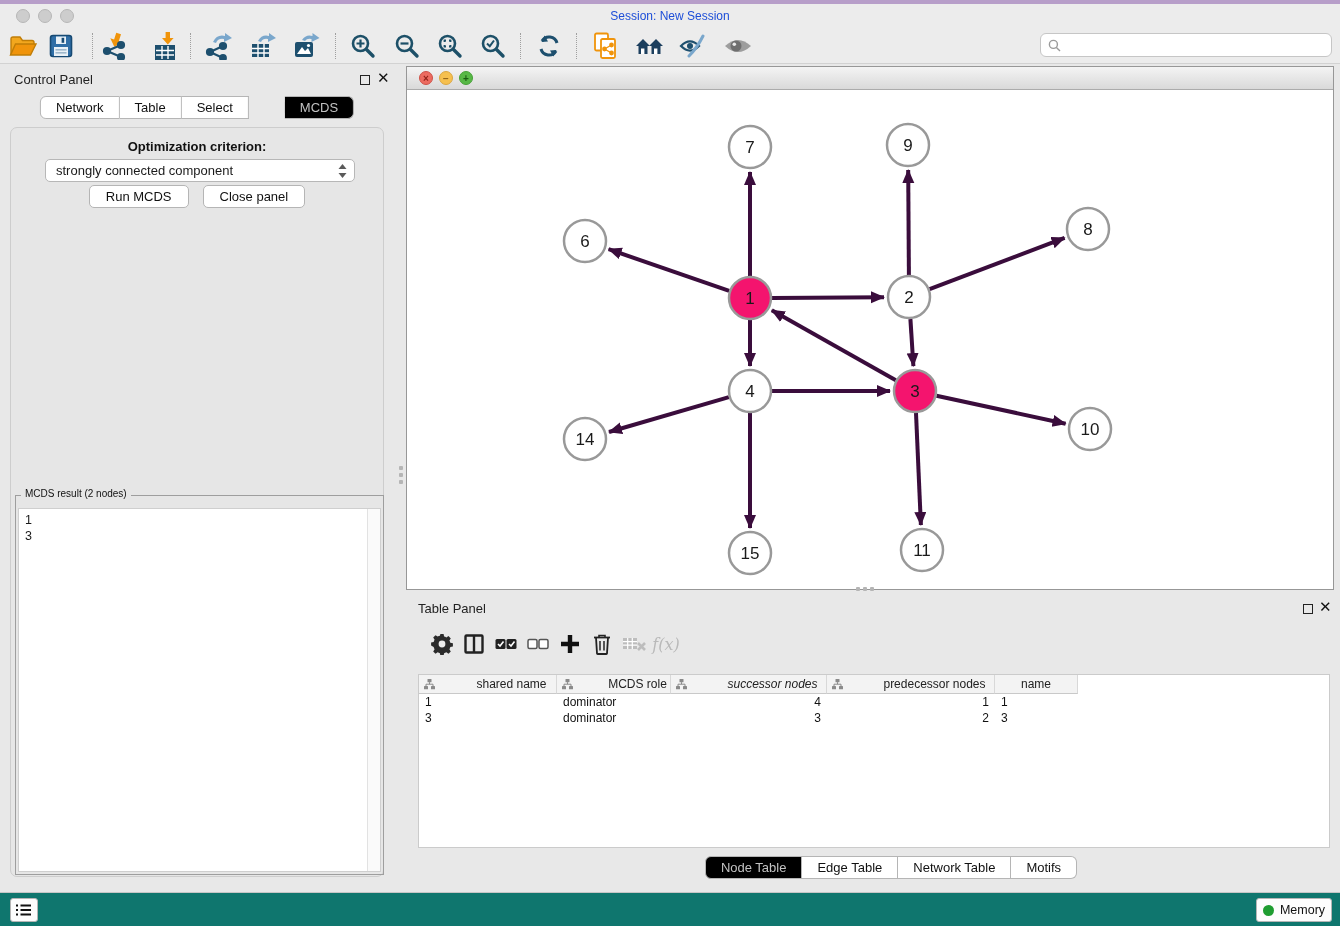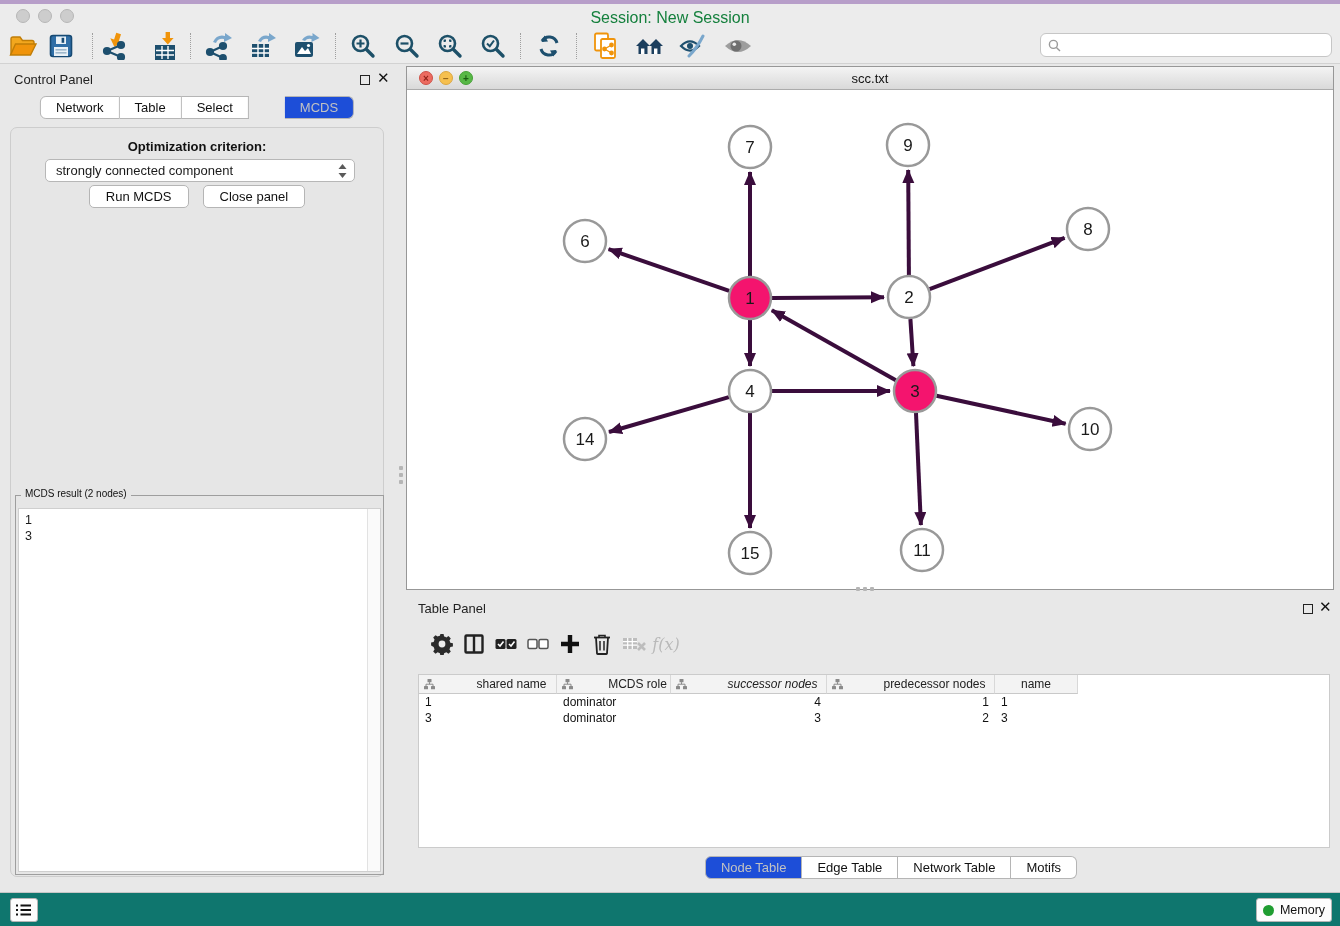--- a/index.html
+++ b/index.html
@@ -5,39 +5,39 @@
   * { margin:0; padding:0; box-sizing:border-box; }
   html,body { width:1340px; height:926px; }
   body { font-family:"Liberation Sans","DejaVu Sans",sans-serif; background:#e8e8e8; color:#1a1a1a; overflow:hidden; }
   .window { position:relative; width:1340px; height:926px; background:#e8e8e8; }
 
   
   .accent { position:absolute; left:0; top:0; width:1340px; height:4px; background:#b79ec9; }
   .titlebar { position:absolute; left:0; top:4px; width:1340px; height:24px; background:#ececec; }
   .tl-group { position:absolute; left:16px; top:5px; display:flex; gap:8px; }
   .tl { width:14px; height:14px; border-radius:50%; background:#cdcdcd; border:1px solid #b7b7b7; }
-  .win-title { position:absolute; left:0; right:0; top:5px; text-align:center; font-size:16px; color:#15803d; }
+  .win-title { position:absolute; left:0; right:0; top:5px; text-align:center; font-size:12px; color:#1d4ed8; }
 
   
   .toolbar { position:absolute; left:0; top:28px; width:1340px; height:36px; background:#ececec; border-bottom:1px solid #d2d2d2; }
   .tbtn { position:absolute; top:2px; width:34px; height:32px; display:flex; align-items:center; justify-content:center; cursor:default; }
   .tsep { position:absolute; top:5px; width:0; height:26px; border-left:1px dotted #9f9f9f; }
   .searchbox { position:absolute; left:1040px; top:5px; width:292px; height:24px; background:#fff; border:1px solid #c6c6c6; border-radius:6px; display:flex; align-items:center; padding-left:7px; gap:5px; }
   .searchbox input { border:none; outline:none; flex:1; font-size:12px; background:transparent; height:18px; }
 
   
   .cpanel { position:absolute; left:0; top:66px; width:394px; height:814px; }
   .panel-head { position:absolute; left:14px; top:6px; font-size:13px; color:#222; }
   .float-ic { position:absolute; width:10px; height:10px; border:1.6px solid #222; top:9px; }
   .close-ic { position:absolute; top:3px; font-size:15px; font-weight:bold; color:#111; line-height:18px; }
   .seg-wrap { position:absolute; display:flex; }
   .seg { height:23px; padding:0 15px; display:flex; align-items:center; font-size:13px; background:#fff; border:1px solid #b5b5b5; border-left:none; color:#111; }
   .seg:first-child { border-left:1px solid #b5b5b5; border-radius:6px 0 0 6px; }
   .seg:last-child { border-radius:0 6px 6px 0; }
-  .seg.active { background:#1d4ed8; color:#c2c2c2;margin-left:36px; }
+  .seg.active { background:#000000; color:#c2c2c2;margin-left:36px; }
   .cp-content { position:absolute; left:10px; top:61px; width:374px; height:750px; background:#e6e6e6; border:1px solid #cdcdcd; border-radius:7px; }
   .opt-label { position:absolute; left:0; right:0; top:11px; text-align:center; font-size:13px; font-weight:bold; color:#111; }
   .dropdown { position:absolute; left:34px; top:31px; width:310px; height:23px; background:#fff; border:1px solid #b7b7b7; border-radius:5px; display:flex; align-items:center; font-size:13px; padding-left:10px; }
   .dd-stepper { position:absolute; right:6px; top:3px; }
   .btnrow { position:absolute; left:0; right:0; top:57px; display:flex; justify-content:center; gap:14px; }
   .pbtn { height:23px; padding:0 16px; background:#fff; border:1px solid #b5b5b5; border-radius:5px; font-size:13px; color:#111; display:flex; align-items:center; }
   .groupbox { position:absolute; left:4px; top:367px; width:369px; height:380px; border:1px solid #9e9e9e; }
   .grouplegend { position:absolute; left:5px; top:-8px; background:#e6e6e6; padding:0 4px; font-size:10px; color:#111; }
   .resultarea { position:absolute; left:2px; top:12px; right:2px; bottom:2px; background:#fff; border:1px solid #cfcfcf; }
   .resultarea pre { font-family:"Liberation Sans","DejaVu Sans",sans-serif; font-size:12.5px; line-height:16px; padding:3px 0 0 6px; }
@@ -271,21 +271,20 @@
         </div>
       </div>
     </div>
   </div>
 
   <div class="netwin">
     <div class="netbar">
       <span class="ntl" style="left:12px; background:#ec6b60; border:1px solid #ce5248; color:#8e1f16;">×</span>
       <span class="ntl" style="left:32px; background:#f6c04f; border:1px solid #dba742; color:#93641a;">−</span>
       <span class="ntl" style="left:52px; background:#57b846; border:1px solid #47a038; color:#1a5c12;">+</span>
-      <div class="net-title">scc.txt</div>
     </div>
     <div class="netcanvas">
       <svg id="graph-svg" width="926" height="499" viewBox="0 0 926 499">
           <defs>
             <marker id="arw" markerUnits="userSpaceOnUse" markerWidth="16" markerHeight="13" refX="13" refY="6" orient="auto">
               <path d="M0,0 L14,6 L0,12 Z" fill="#3a0d3c"></path>
             </marker>
           </defs>
           <line x1="343.0" y1="186.0" x2="343.0" y2="82.0" stroke="#3a0d3c" stroke-width="4" marker-end="url(#arw)"></line>
           <line x1="322.2" y1="200.8" x2="201.6" y2="159.2" stroke="#3a0d3c" stroke-width="4" marker-end="url(#arw)"></line>

